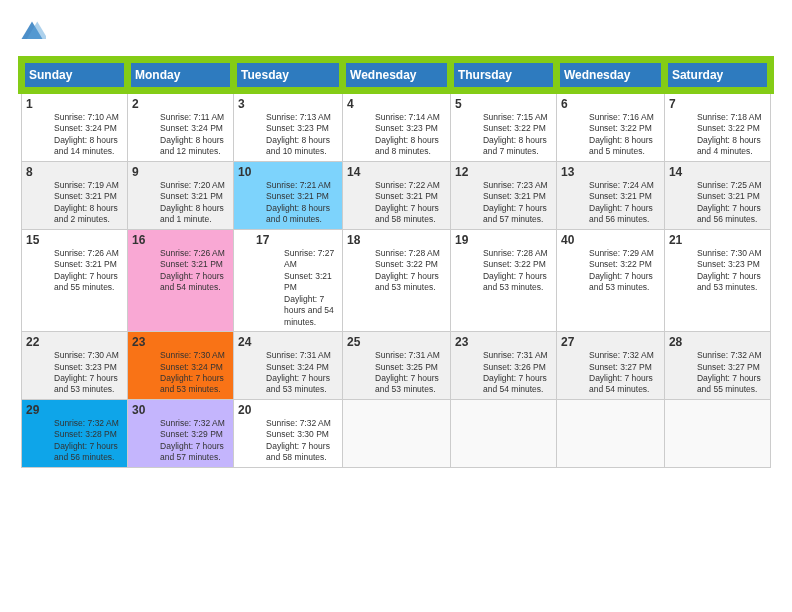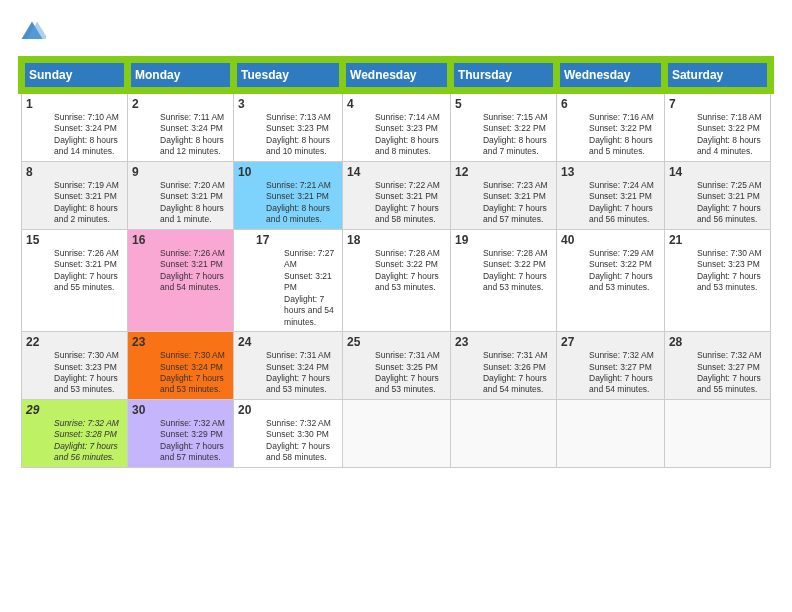--- a/index.html
+++ b/index.html
@@ -253,21 +253,21 @@
           <td style="background: rgb(240, 240, 240);">
             <span class="day-number">27</span>
             <div class="day-info">Sunrise: 7:32 AM<br>Sunset: 3:27 PM<br>Daylight: 7 hours and 54 minutes.</div>
           </td>
           <td style="background: rgb(240, 240, 240);">
             <span class="day-number">28</span>
             <div class="day-info">Sunrise: 7:32 AM<br>Sunset: 3:27 PM<br>Daylight: 7 hours and 55 minutes.</div>
           </td>
         </tr>
         <tr>
-          <td style="background: #bef264; font-style: italic;">
+          <td style="background: #0ea5e9;">
             <span class="day-number">29</span>
             <div class="day-info">Sunrise: 7:32 AM<br>Sunset: 3:28 PM<br>Daylight: 7 hours and 56 minutes.</div>
           </td>
           <td style="background: #c4b5fd;">
             <span class="day-number">30</span>
             <div class="day-info">Sunrise: 7:32 AM<br>Sunset: 3:29 PM<br>Daylight: 7 hours and 57 minutes.</div>
           </td>
           <td style="background: rgb(255, 255, 255);">
             <span class="day-number">20</span>
             <div class="day-info">Sunrise: 7:32 AM<br>Sunset: 3:30 PM<br>Daylight: 7 hours and 58 minutes.</div>

